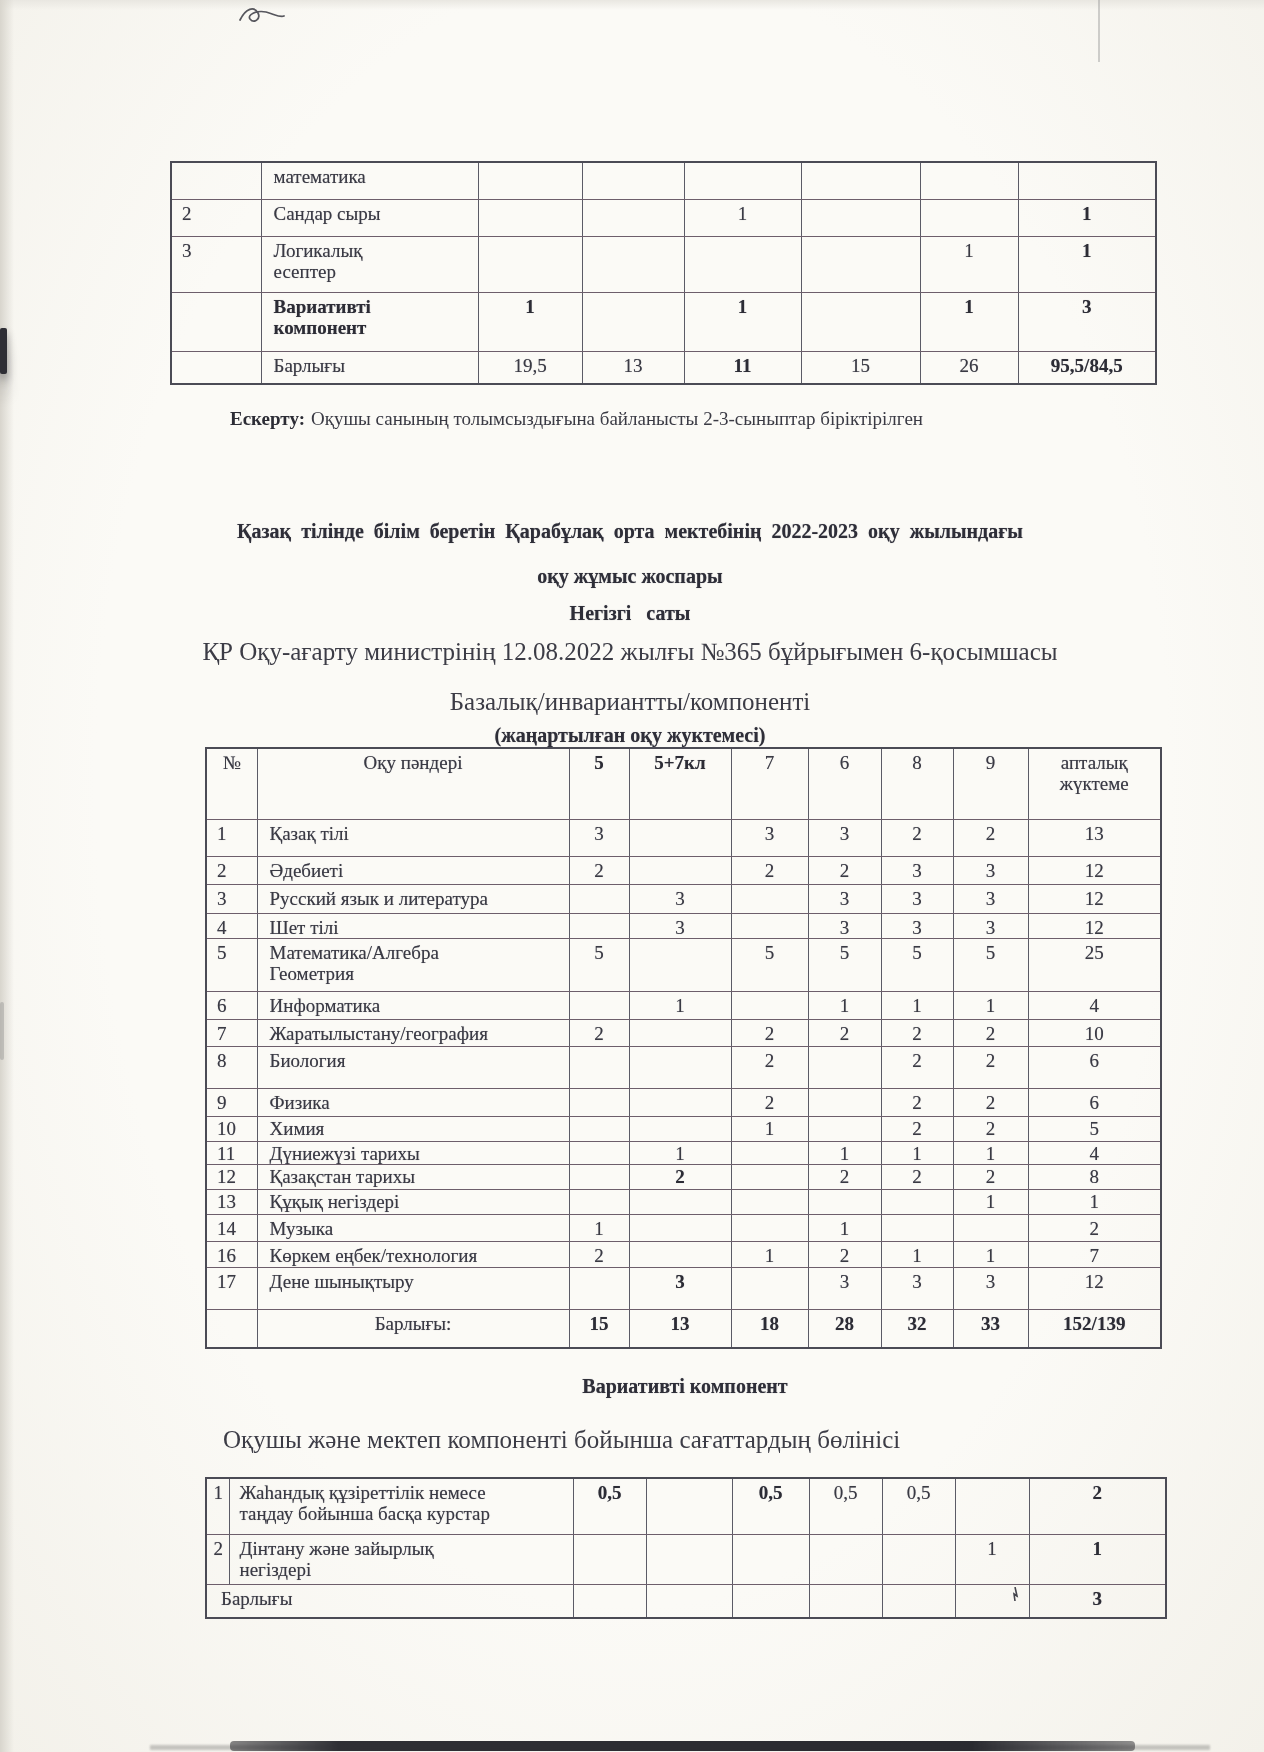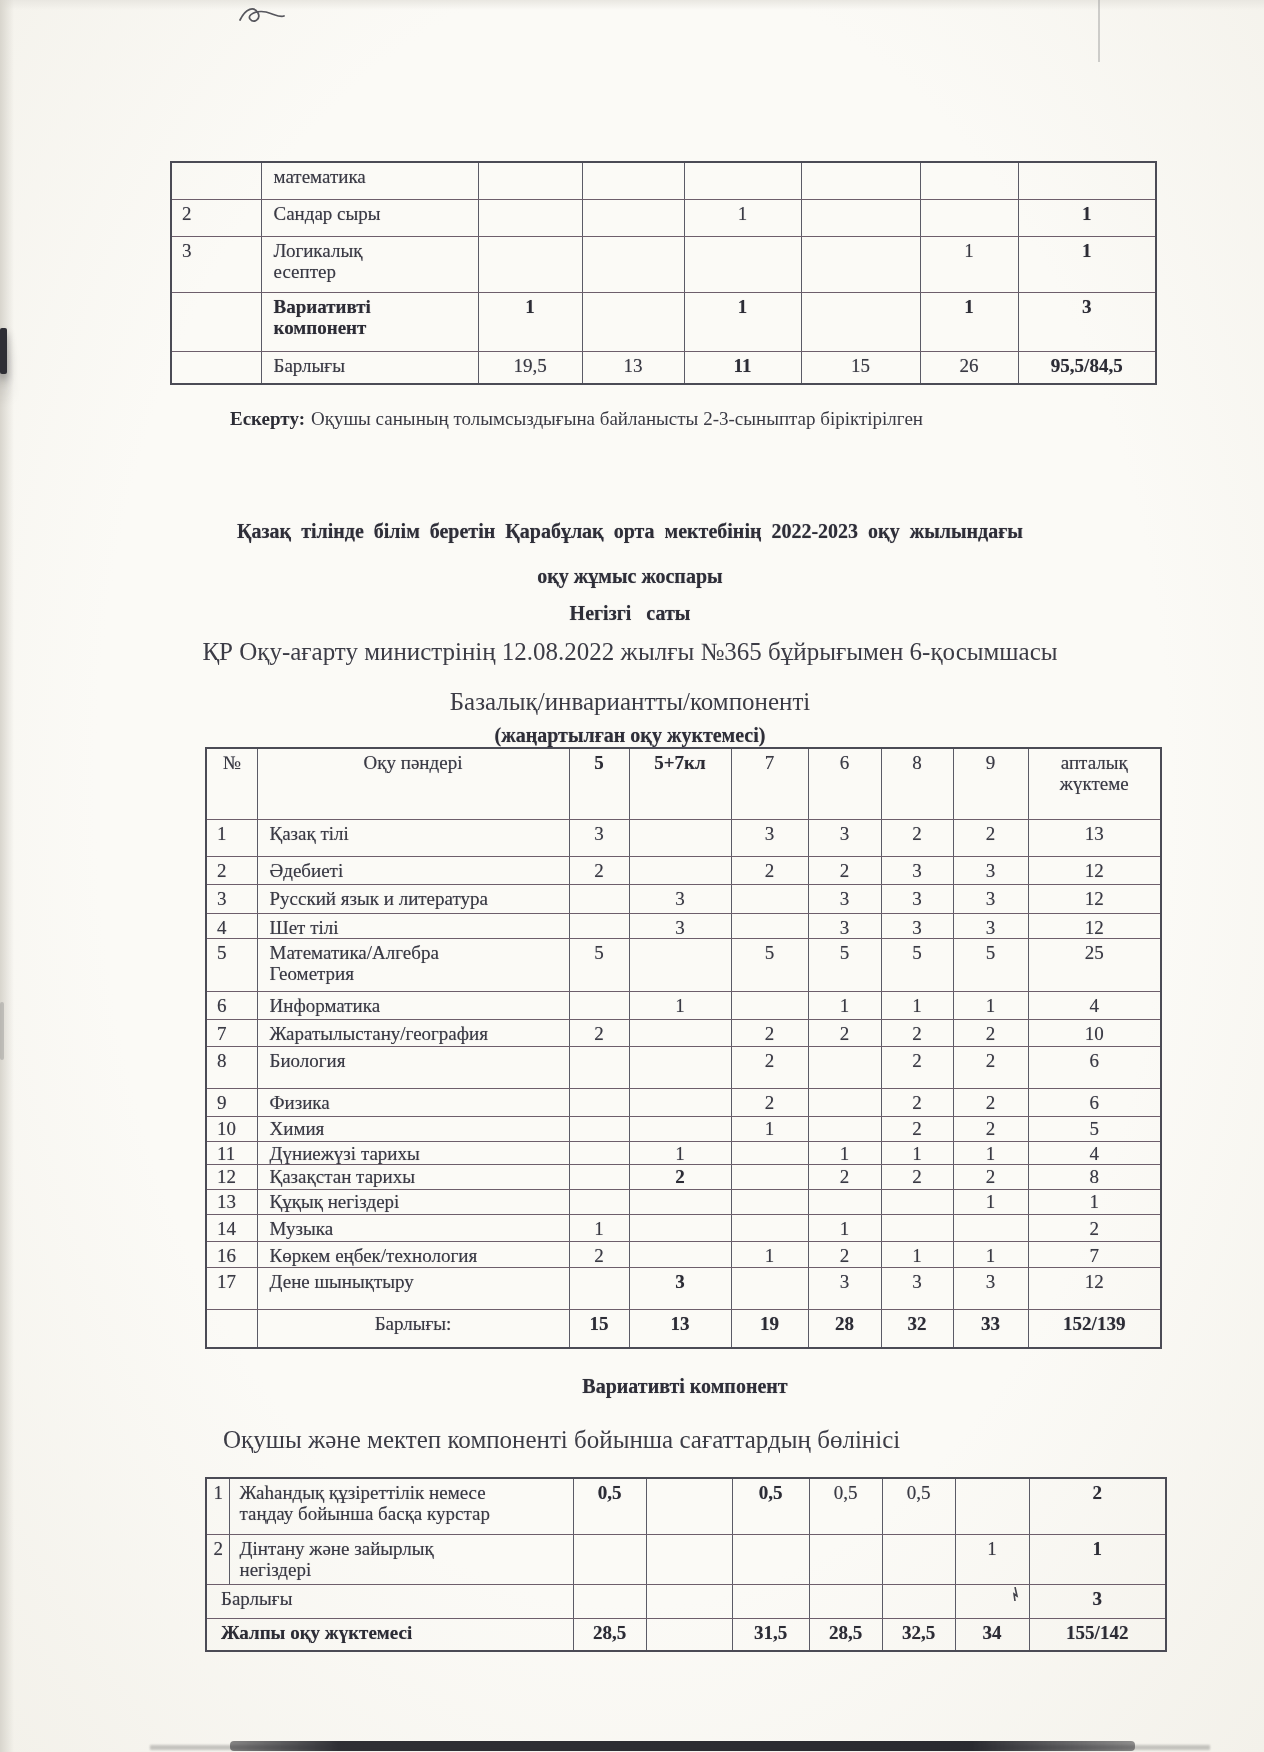--- a/index.html
+++ b/index.html
@@ -382,21 +382,21 @@
           <td class="ci-5">3</td>
           <td class="ci-6">3</td>
           <td class="ci-7">3</td>
           <td class="ci-8">12</td>
         </tr>
         <tr>
           <td class="ci-0"></td>
           <td class="ci-1 tac">Барлығы:</td>
           <td class="ci-2 bold">15</td>
           <td class="ci-3 bold">13</td>
-          <td class="ci-4 bold">19</td>
+          <td class="ci-4 bold">18</td>
           <td class="ci-5 bold">28</td>
           <td class="ci-6 bold">32</td>
           <td class="ci-7 bold">33</td>
           <td class="ci-8 bold">152/139</td>
         </tr>
       </tbody>
   </table>
 
   <div class="abs title" style="left:205px;top:1375px;width:960px;text-align:center;">Вариативті компонент</div>
   <div class="abs regular" style="left:223px;top:1426px;width:900px;">Оқушы және мектеп компоненті бойынша сағаттардың бөлінісі</div>
@@ -441,26 +441,16 @@
         <tr>
           <td colspan="2" class="ci-0 merged">Барлығы</td>
           <td class="ci-2"></td>
           <td class="ci-3"></td>
           <td class="ci-4"></td>
           <td class="ci-5"></td>
           <td class="ci-6"></td>
           <td class="ci-7"></td>
           <td class="ci-8 bold">3</td>
         </tr>
-        <tr>
-          <td colspan="2" class="ci-0 bold merged">Жалпы оқу жүктемесі</td>
-          <td class="ci-2 bold">28,5</td>
-          <td class="ci-3"></td>
-          <td class="ci-4 bold">31,5</td>
-          <td class="ci-5 bold">28,5</td>
-          <td class="ci-6 bold">32,5</td>
-          <td class="ci-7 bold">34</td>
-          <td class="ci-8 bold">155/142</td>
-        </tr>
       </tbody>
   </table>
 
 </div>
 
 </body></html>

